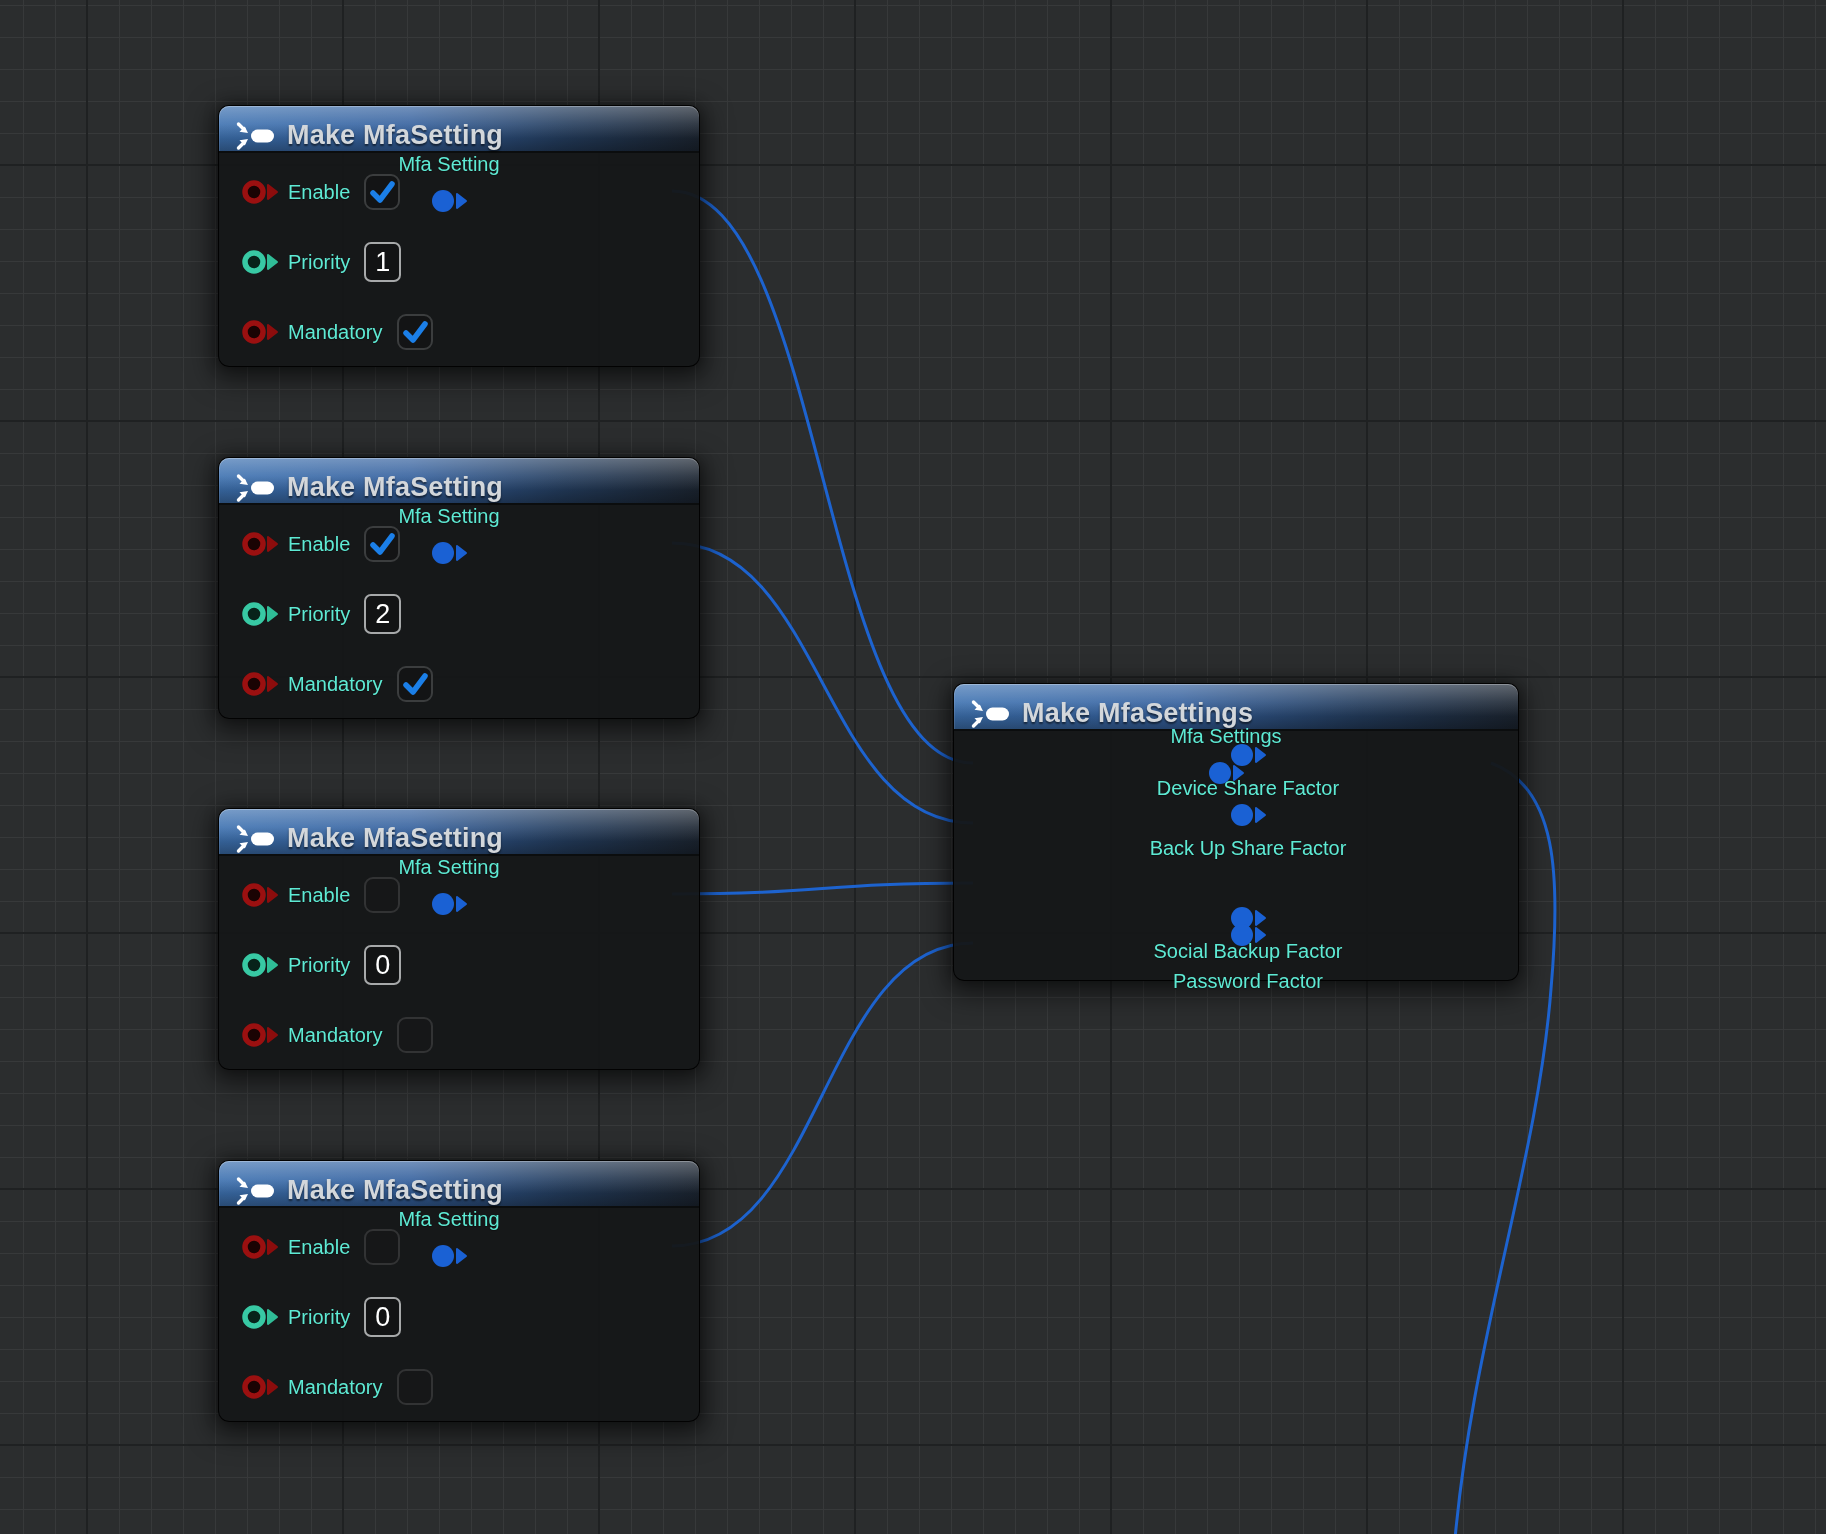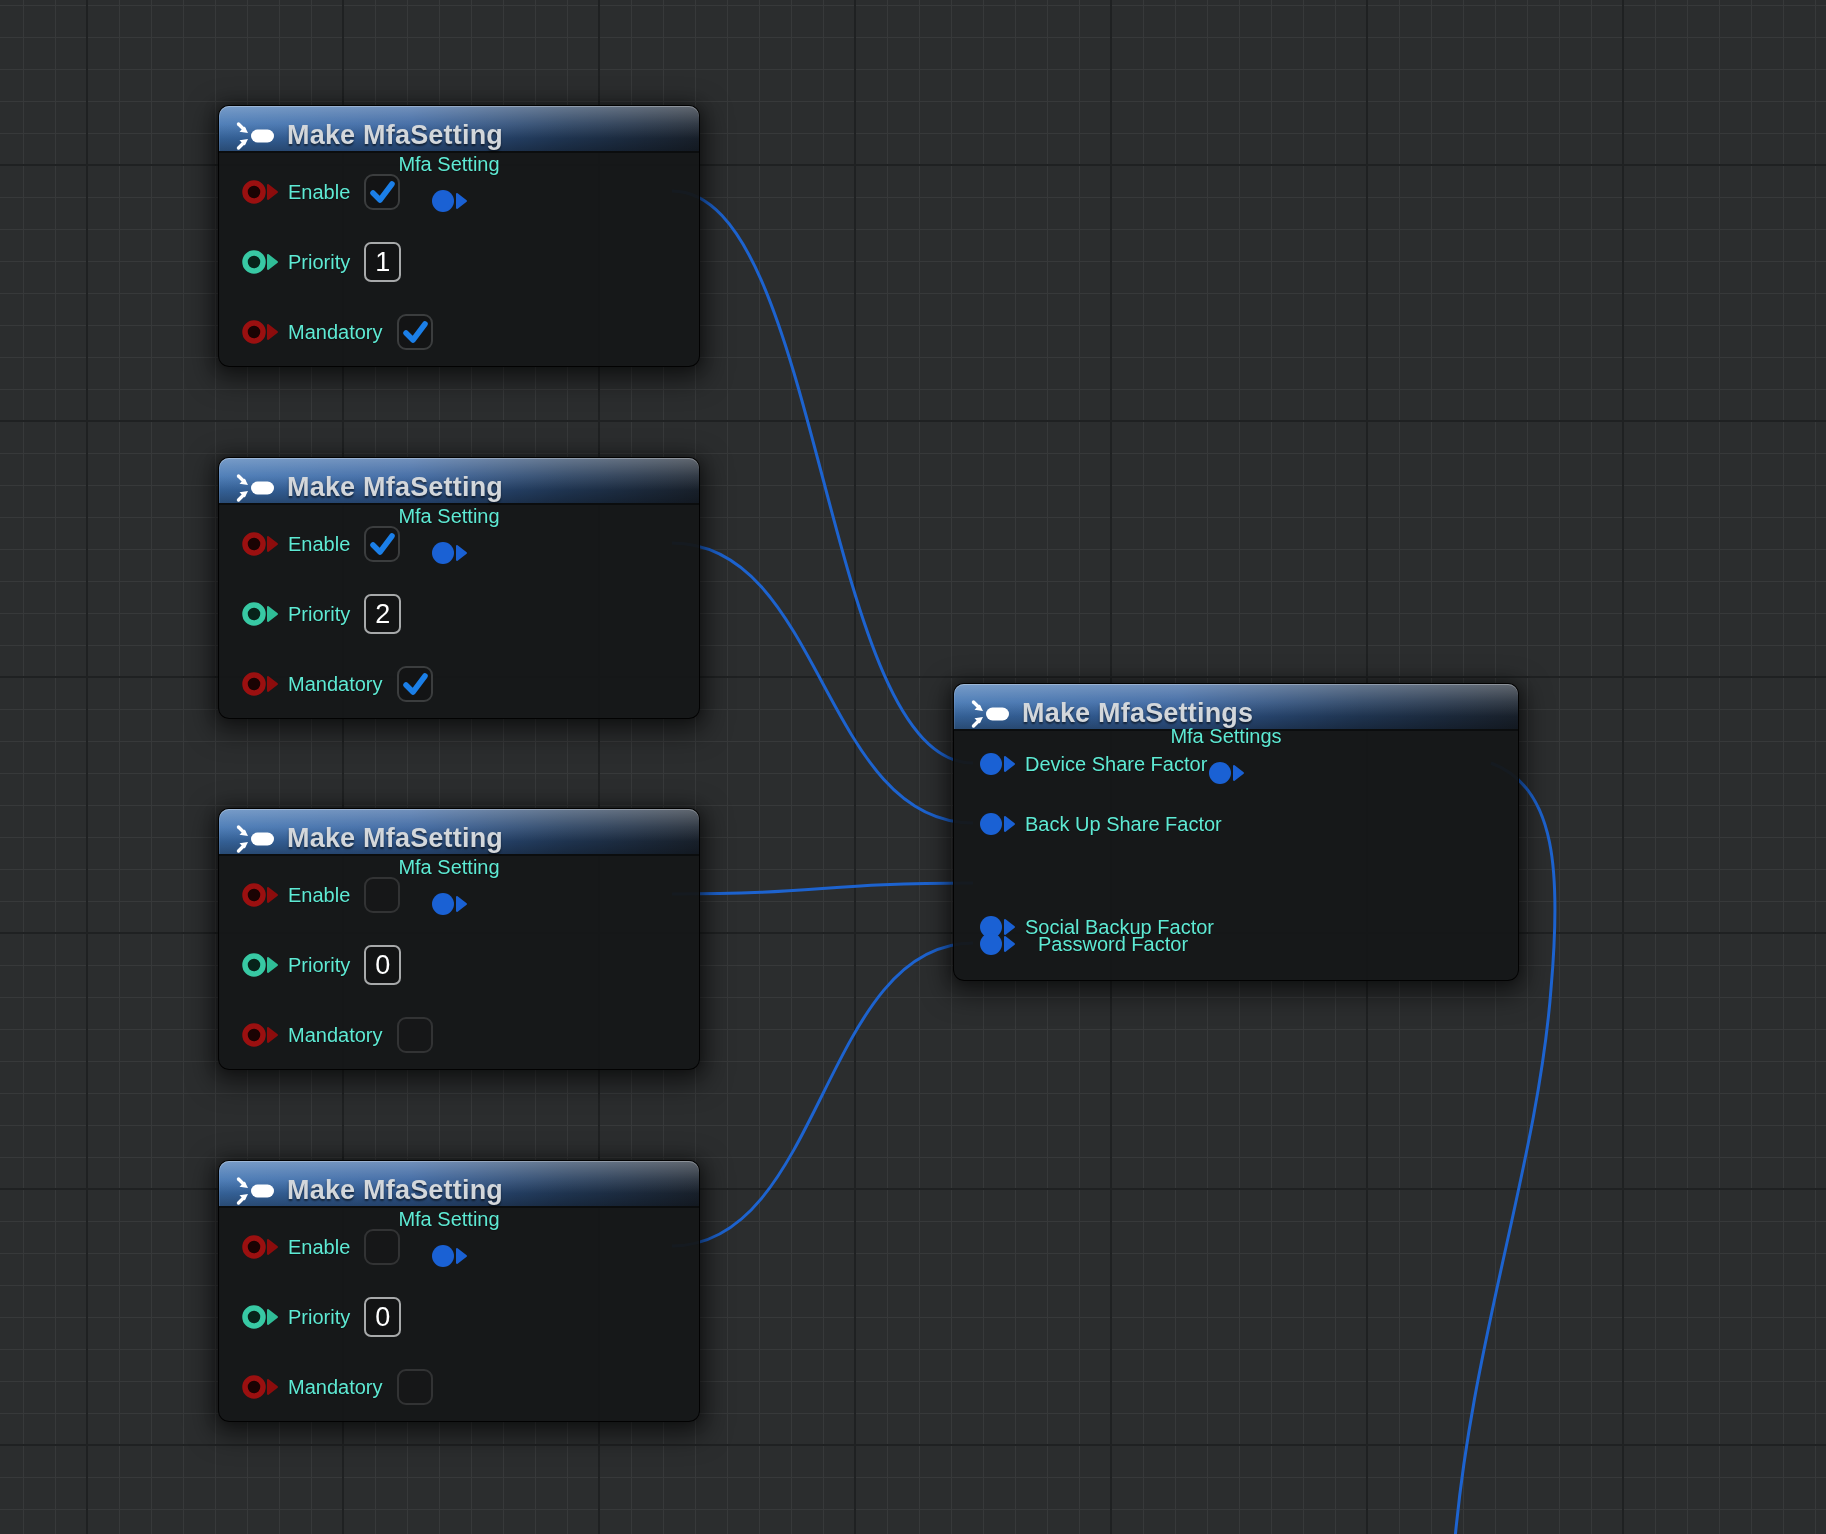--- a/index.html
+++ b/index.html
@@ -40,21 +40,21 @@
   .node-title{
     font-size:27px;font-weight:bold;color:#d3d7db;
     text-shadow:0 2px 2px rgba(0,0,0,0.55);
     white-space:nowrap;letter-spacing:0.2px;
   }
   .row{
     position:absolute;left:0;right:0;height:44px;
     display:flex;align-items:center;gap:9px;padding-left:22px;
   }
   .row.out{justify-content:flex-end;padding-left:0;padding-right:20px;gap:12px;flex-direction:column;}
-  .row.in4{padding-left:24px;}
+  .row.in4{padding-left:24px;flex-direction:column;}
   .pin{flex:0 0 auto;display:block;}
   .pin-label{font-size:20px;color:#5eead4;white-space:nowrap;text-shadow:0 1px 1px rgba(0,0,0,0.4);}
   .checkbox{
     margin-left:5px;
     width:36px;height:36px;border-radius:9px;box-sizing:border-box;
     border:2px solid #3b3d3e;background:#131415;
     display:flex;align-items:center;justify-content:center;
   }
   .checkbox.unchecked{border-color:#323334;background:#161718;}
   .numbox{

